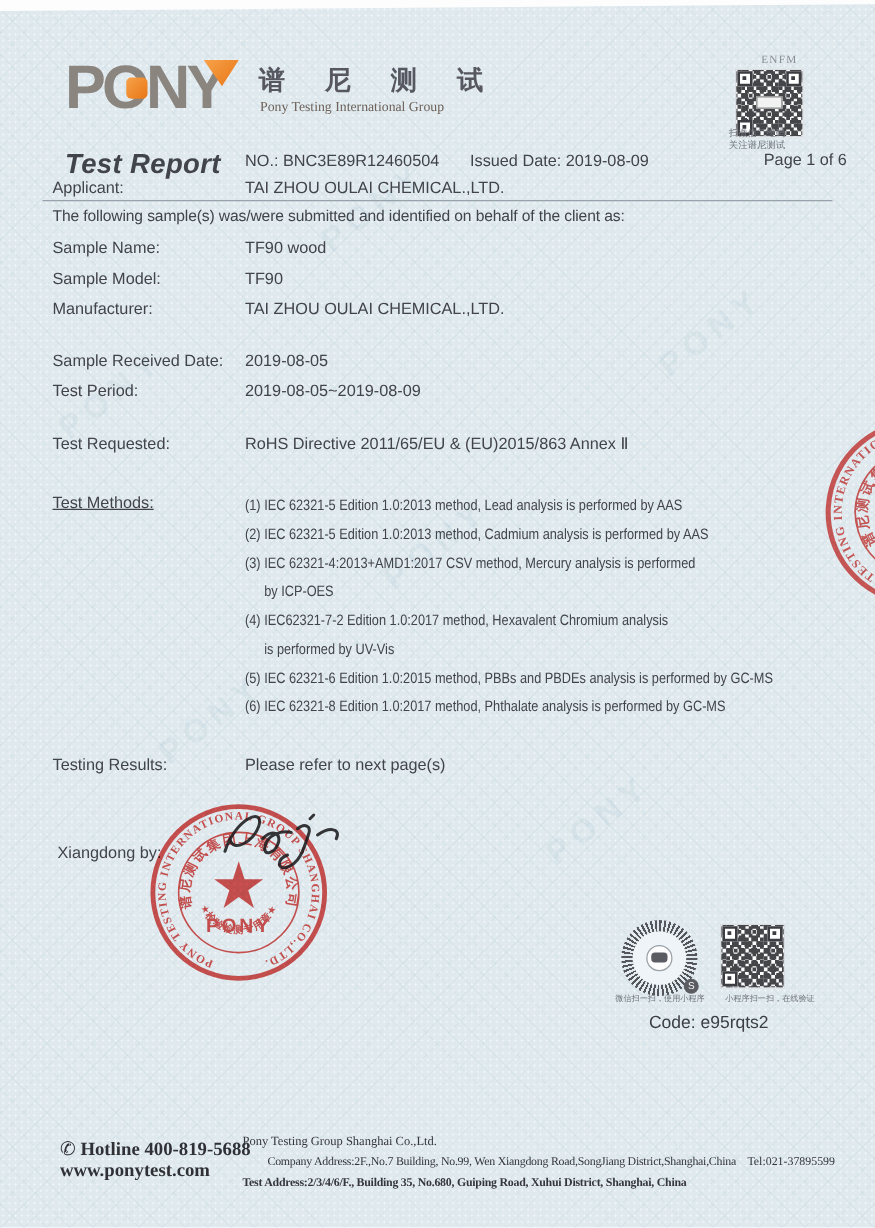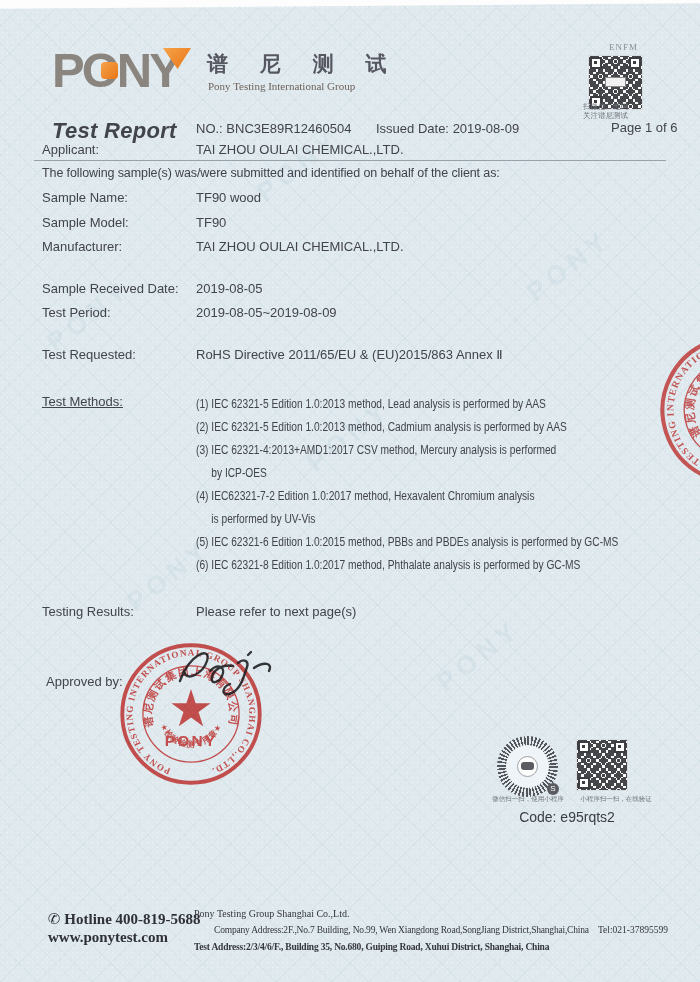--- a/index.html
+++ b/index.html
@@ -177,21 +177,21 @@
 is performed by UV-Vis</div>
     <div class="mi">(5) IEC 62321-6 Edition 1.0:2015 method, PBBs and PBDEs analysis is performed by GC-MS</div>
     <div class="mi">(6) IEC 62321-8 Edition 1.0:2017 method, Phthalate analysis is performed by GC-MS</div>
   </div>
 
   <div class="row r-results">
     <span class="lbl">Testing Results:</span>
     <span class="val">Please refer to next page(s)</span>
   </div>
 
-  <div class="abs t-approved">Approved by:</div>
+  <div class="abs t-approved">Xiangdong by:</div>
 
   <svg class="stamp" viewBox="0 0 170 170">
     <g id="seal">
       <circle cx="85" cy="85" r="80" fill="none" stroke="#dc4b48" stroke-width="4.5"></circle>
       <circle cx="85" cy="85" r="56" fill="none" stroke="#dc4b48" stroke-width="1.5"></circle>
       <defs>
         <path id="arcTop" d="M 85 153 A 68 68 0 1 1 85.01 153"></path>
         <path id="arcCn" d="M 85 131 A 46 46 0 1 1 85.01 131"></path>
         <path id="arcBot" d="M 85 47  A 38 38 0 1 0 85.01 47"></path>
       </defs>

